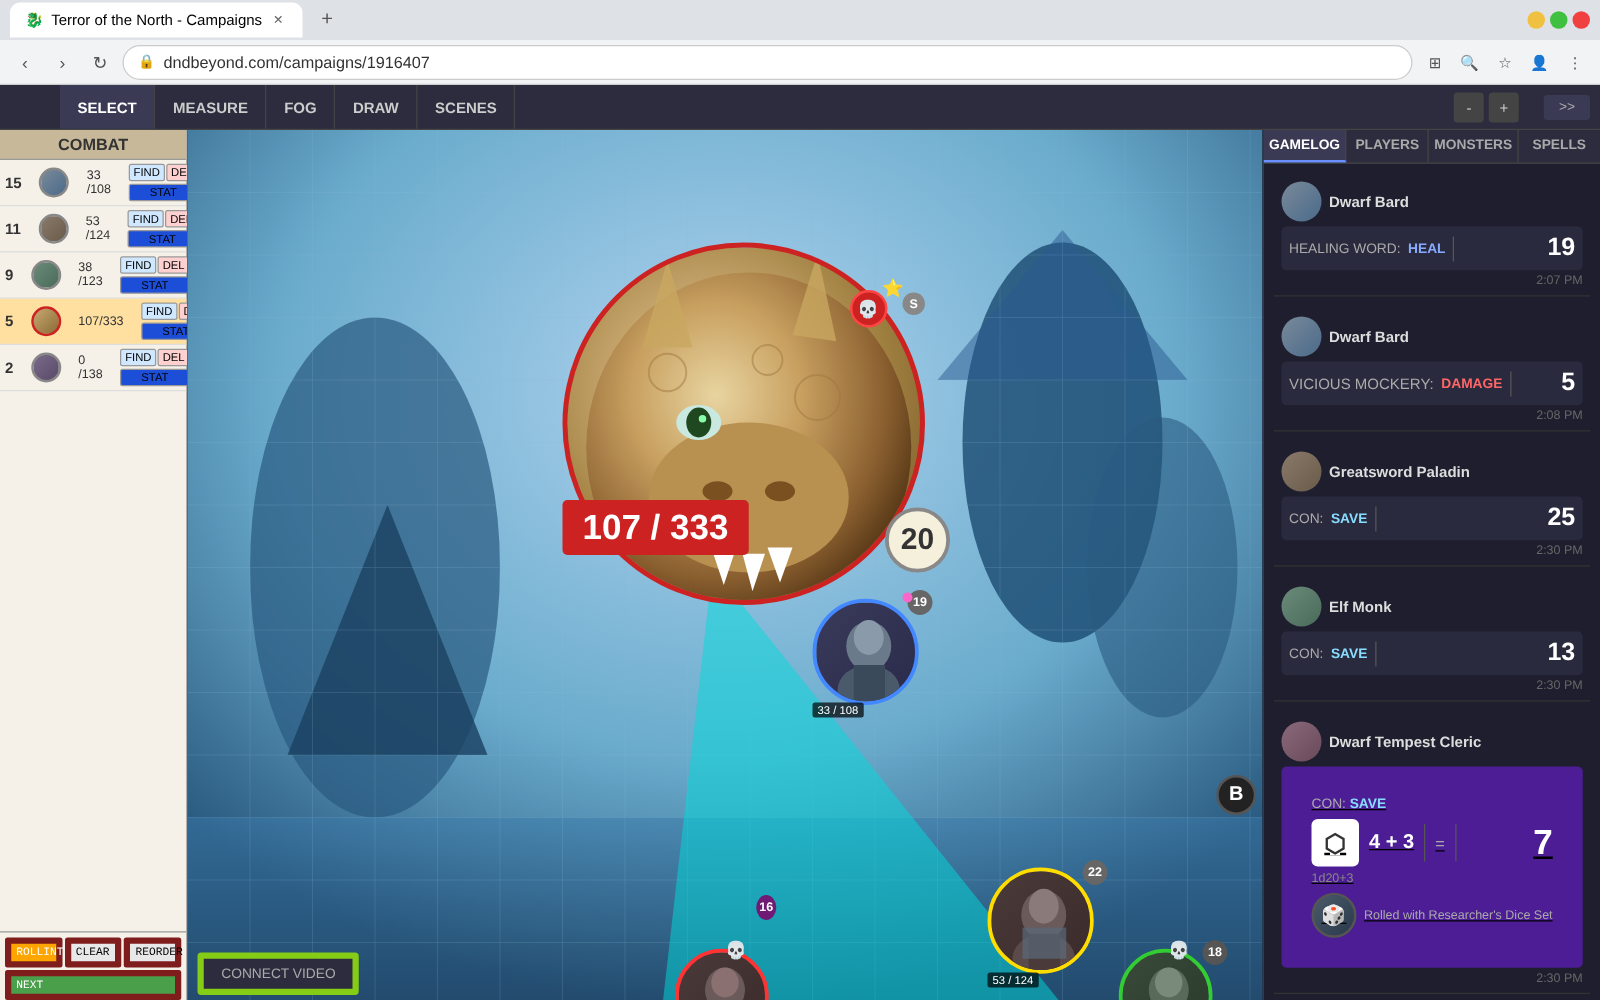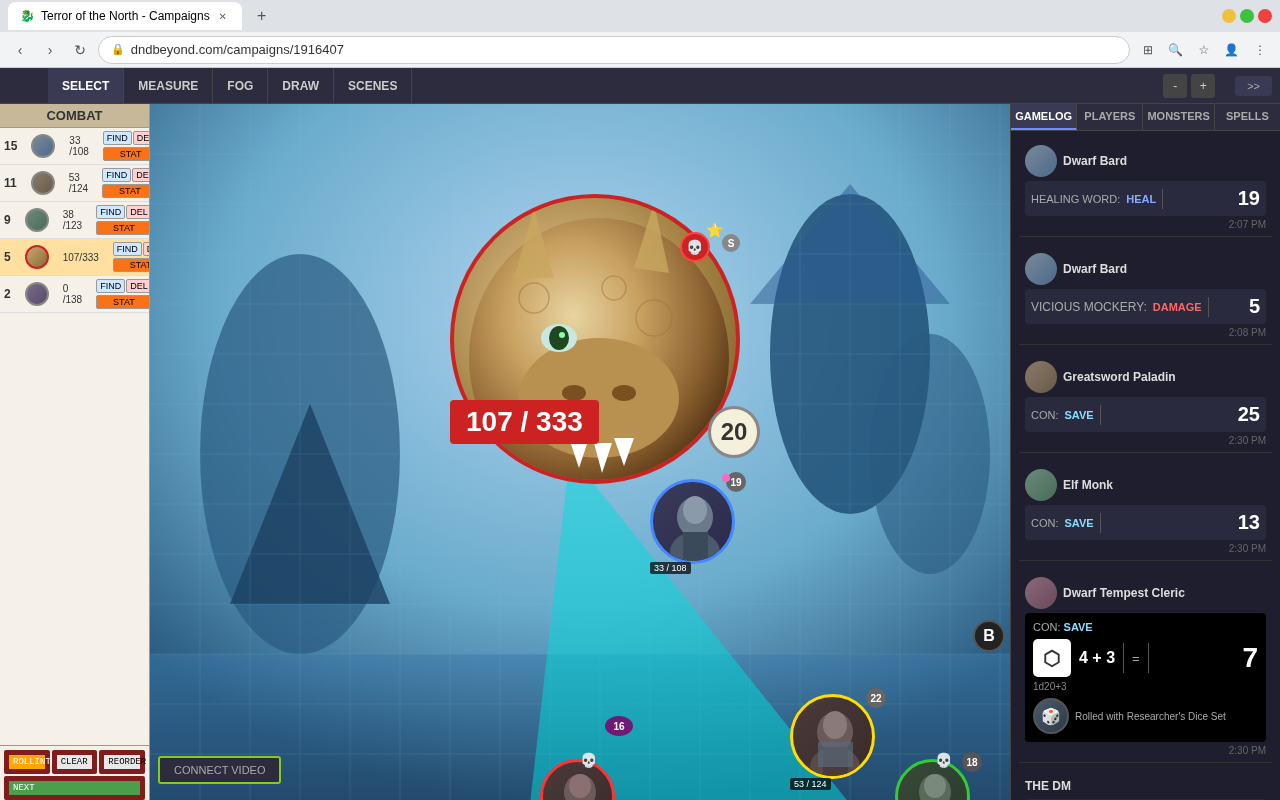--- a/index.html
+++ b/index.html
@@ -34,32 +34,32 @@
     .combat-item { display: flex; align-items: center; padding: 3px 4px; border-bottom: 1px solid #ddd; gap: 14px; }
     .combat-item.active { background: #ffe0a0; }
     .initiative-num { font-size: 12px; font-weight: bold; color: #333; width: 18px; text-align: center; }
     .avatar-circle { width: 24px; height: 24px; border-radius: 50%; overflow: hidden; flex-shrink: 0; border: 2px solid #888; }
     .hp-info { font-size: 10px; color: #333; display: flex; flex-direction: column; flex: 1; }
     .hp-nums { font-size: 10px; }
     .combat-btns { display: flex; flex-direction: column; gap: 1px; }
     .find-btn, .del-btn, .stat-btn { font-size: 9px; padding: 1px 3px; border: 1px solid #999; background: #e8e8e8; cursor: pointer; border-radius: 2px; }
     .find-btn { background: #d0e8ff; }
     .del-btn { background: #ffd0d0; }
-    .stat-btn { background: #f97316; width: 100%; margin-top: 1px; }
+    .stat-btn { background: #1d4ed8; width: 100%; margin-top: 1px; }
     .combat-actions { display: flex; flex-wrap: wrap; gap: 2px; padding: 4px; border-top: 1px solid #999; }
     .action-btn { font-size: 9px; padding: 2px 4px; border: 5px solid #7f1d1d; background: #e8e8e8; cursor: pointer; border-radius: 2px; flex: 1; text-align: left; min-width: 40px; font-family: Liberation Mono, monospace; }
     .action-btn.roll { background: #ffa500; color: white; }
     .action-btn.next { background: #4a9f4a; color: white; }
 
     
     .map-area { flex: 1; position: relative; overflow: hidden; background: #1a3a5c; }
     .map-bg { width: 100%; height: 100%; position: absolute; top: 0; left: 0; }
 
     
-    .connect-video-btn { position: absolute; bottom: 20px; left: 8px; background: #2c2c3e; color: #aaa; border: 2px solid #84cc16; padding: 6px 14px; font-size: 11px; border-radius: 3px; cursor: pointer; text-align: right; }
+    .connect-video-btn { position: absolute; bottom: 8px; left: 8px; background: #2c2c3e; color: #aaa; border: 5px solid #84cc16; padding: 6px 14px; font-size: 11px; border-radius: 3px; cursor: pointer; text-align: right; }
 
     
     .right-panel { width: 270px; background: #1e1e2e; border-left: 1px solid #444; display: flex; flex-direction: column; flex-shrink: 0; }
     .right-tabs { display: flex; background: #2c2c3e; border-bottom: 1px solid #444; }
     .right-tab { flex: 1; padding: 6px 4px; font-size: 11px; font-weight: bold; color: #aaa; text-align: center; cursor: pointer; border-right: 1px solid #444; }
     .right-tab.active { background: #3a3a55; color: #fff; border-bottom: 2px solid #6a8fff; }
     .right-tab:last-child { border-right: none; }
 
     .gamelog-content { flex: 1; overflow-y: auto; padding: 8px; display: flex; flex-direction: column; gap: 10px; }
 
@@ -349,21 +349,21 @@
 
       <div style="position:absolute;top:655px;left:390px;width:75px;height:75px;border-radius:50%;border:3px solid #ff3333;background:linear-gradient(135deg,#4a3a3a,#3a2a2a);overflow:hidden;">
         <svg viewBox="0 0 75 75" width="75" height="75">
           <ellipse cx="37" cy="30" rx="16" ry="18" fill="#6a5a5a"></ellipse>
           <ellipse cx="37" cy="60" rx="22" ry="18" fill="#5a4a4a"></ellipse>
           <ellipse cx="37" cy="24" rx="11" ry="12" fill="#8a7070"></ellipse>
         </svg>
       </div>
       <div style="position:absolute;top:648px;left:430px;font-size:14px;">💀</div>
 
-      <div style="position:absolute;top:612px;left:455px;width:28px;height:20px;border-radius:50%;background:#701a75;color:white;font-size:10px;font-weight:bold;display:flex;align-items:center;justify-content:center;">16</div>
+      <div style="position:absolute;top:612px;left:455px;width:16px;height:20px;border-radius:50%;background:#701a75;color:white;font-size:10px;font-weight:bold;display:flex;align-items:center;justify-content:center;">16</div>
 
       <div style="position:absolute;top:655px;left:745px;width:75px;height:75px;border-radius:50%;border:3px solid #33cc33;background:linear-gradient(135deg,#3a4a3a,#2a3a2a);overflow:hidden;">
         <svg viewBox="0 0 75 75" width="75" height="75">
           <ellipse cx="37" cy="30" rx="16" ry="18" fill="#5a6a5a"></ellipse>
           <ellipse cx="37" cy="60" rx="22" ry="18" fill="#4a5a4a"></ellipse>
           <ellipse cx="37" cy="24" rx="11" ry="12" fill="#7a8a7a"></ellipse>
         </svg>
       </div>
       <div style="position:absolute;top:648px;left:785px;font-size:14px;">💀</div>
 
@@ -438,21 +438,21 @@
               <span style="font-size:20px;font-weight:bold;color:#fff;margin-left:auto;">13</span>
             </div>
             <div style="font-size:10px;color:#666;text-align:right;margin-top:3px;">2:30 PM</div>
           </div>
 
           <div style="padding:6px;border-bottom:1px solid #333;">
             <div style="display:flex;align-items:center;gap:6px;margin-bottom:4px;">
               <div class="char-avatar av-4"></div>
               <span style="font-size:12px;font-weight:bold;color:#ddd;">Dwarf Tempest Cleric</span>
             </div>
-            <div style="background:#000000;border-radius:4px;padding:8px;">
+            <div style="background:#4c1d95;border-radius:4px;padding:24px;text-decoration:underline;">
               <div style="font-size:11px;color:#aaa;margin-bottom:6px;">
                 <span>CON: </span>
                 <span style="color:#88ddff;font-weight:bold;cursor:pointer;">SAVE</span>
               </div>
               <div style="display:flex;align-items:center;gap:8px;">
                 <div style="width:38px;height:38px;background:#fff;border-radius:5px;display:flex;align-items:center;justify-content:center;font-size:20px;font-weight:bold;color:#333;flex-shrink:0;">⬡</div>
                 <span style="font-size:16px;color:#fff;font-weight:bold;">4 + 3</span>
                 <div style="width:1px;background:#555;height:30px;"></div>
                 <span style="font-size:13px;color:#aaa;">=</span>
                 <div style="width:1px;background:#555;height:30px;"></div>

